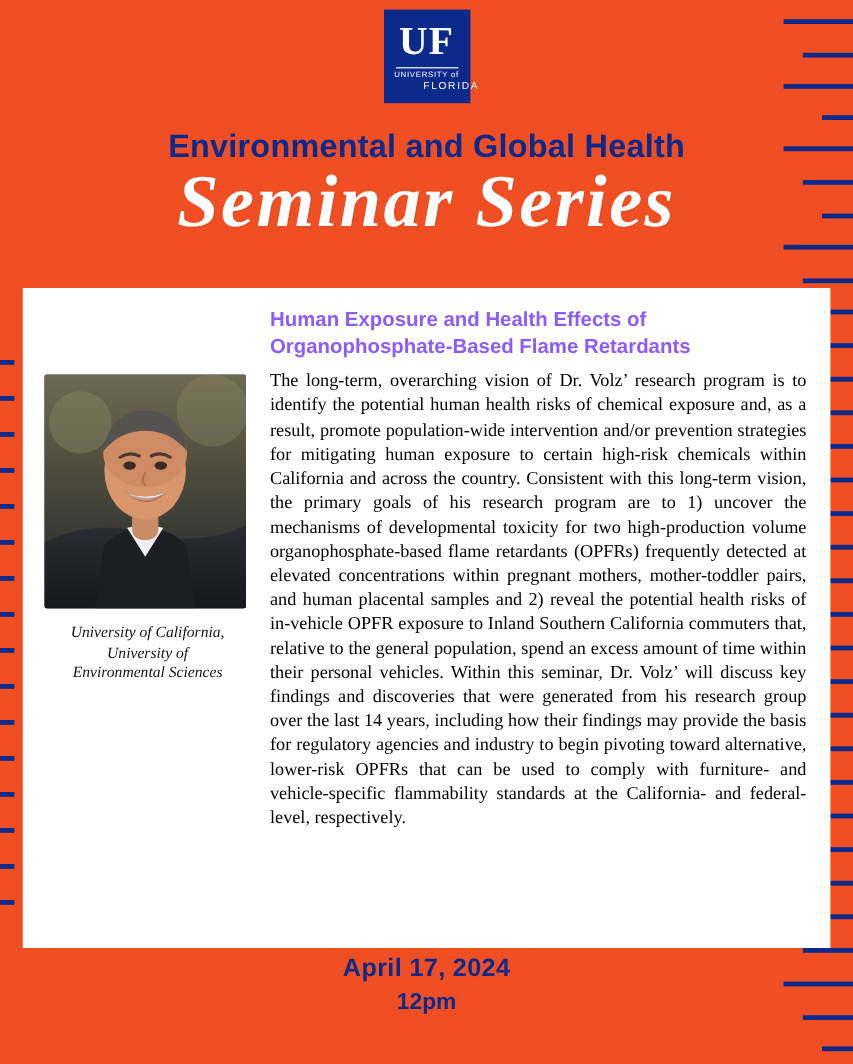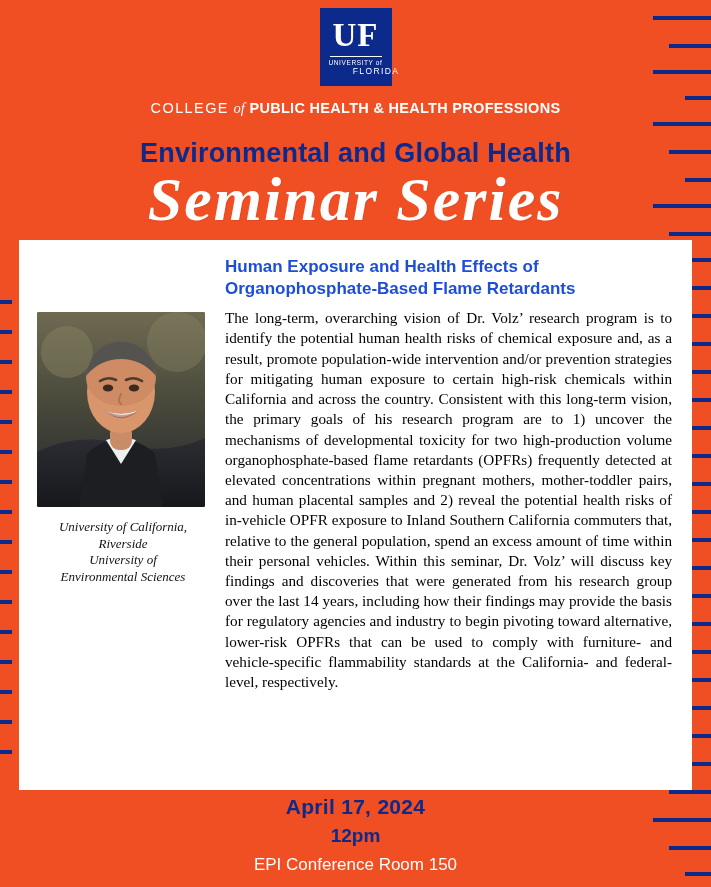--- a/index.html
+++ b/index.html
@@ -171,21 +171,21 @@
     font-family: "Liberation Serif", serif;
     font-style: italic;
     font-size: 13px;
     line-height: 1.28;
     color: #111;
     margin-top: 12px;
   }
 
   .right-col { flex: 1 1 auto; min-width: 0; }
   .talk-title {
-    color: #1d4ed8;
+    color: #8b5cf6;
     font-weight: bold;
     font-size: 17px;
     line-height: 1.3;
     margin: 0 0 8px 0;
   }
   .abstract {
     font-family: "Liberation Serif", serif;
     font-size: 15.2px;
     line-height: 1.33;
     text-align: justify;
@@ -278,25 +278,20 @@
 </div>
 
 <div class="header">
   <div class="uf-logo">
     <div class="uf-mark">UF</div>
     <div class="uf-rule"></div>
     <div class="uf-univ">UNIVERSITY of</div>
     <div class="uf-state">FLORIDA</div>
   </div>
 
-  <div class="college-line">
-    <span class="thin">COLLEGE</span>
-    <span class="ital">of</span>
-    <span class="bold">PUBLIC HEALTH &amp; HEALTH PROFESSIONS</span>
-  </div>
 
   <div class="dept-line">Environmental and Global Health</div>
   <div class="series-line">Seminar Series</div>
 </div>
 
 <div class="card">
   <div class="left-col">
     <div class="speaker-photo">
       <svg width="168" height="195" viewBox="0 0 168 195">
         <defs>
@@ -324,29 +319,27 @@
         <ellipse cx="97" cy="76" rx="5.2" ry="3.4" fill="#3a2a22"></ellipse>
         <path d="M63 69 q8 -5 16 -1" stroke="#4b3a2e" stroke-width="2.6" fill="none" stroke-linecap="round"></path>
         <path d="M89 68 q8 -4 16 1" stroke="#4b3a2e" stroke-width="2.6" fill="none" stroke-linecap="round"></path>
         <path d="M84 82 q-4 8 0 10" stroke="#b2724f" stroke-width="2" fill="none" stroke-linecap="round"></path>
         <path d="M68 99 q16 12 32 0 q-16 6 -32 0 z" fill="#ffffff"></path>
         <path d="M67 98 q17 16 34 1 q-17 8 -34 -1 z" fill="#7d3f36" opacity="0.5"></path>
       </svg>
     </div>
     <div class="speaker-affil">
       <div>University of California,</div>
-      <div>Riverside</div>
       <div>University of</div>
       <div>Environmental Sciences</div>
     </div>
   </div>
 
   <div class="right-col">
     <h2 class="talk-title">Human Exposure and Health Effects of Organophosphate-Based Flame Retardants</h2>
     <p class="abstract">The long-term, overarching vision of Dr. Volz’ research program is to identify the potential human health risks of chemical exposure and, as a result, promote population-wide intervention and/or prevention strategies for mitigating human exposure to certain high-risk chemicals within California and across the country.  Consistent with this long-term vision, the primary goals of his research program are to 1) uncover the mechanisms of developmental toxicity for two high-production volume organophosphate-based flame retardants (OPFRs) frequently detected at elevated concentrations within pregnant mothers, mother-toddler pairs, and human placental samples and 2) reveal the potential health risks of in-vehicle OPFR exposure to Inland Southern California commuters that, relative to the general population, spend an excess amount of time within their personal vehicles. Within this seminar, Dr. Volz’ will discuss key findings and discoveries that were generated from his research group over the last 14 years, including how their findings may provide the basis for regulatory agencies and industry to begin pivoting toward alternative, lower-risk OPFRs that can be used to comply with furniture- and vehicle-specific flammability standards at the California- and federal-level, respectively.</p>
   </div>
 </div>
 
 <div class="footer">
   <div class="date">April 17, 2024</div>
   <div class="time">12pm</div>
-  <div class="room">EPI Conference Room 150</div>
 </div>
 
 </body></html>

